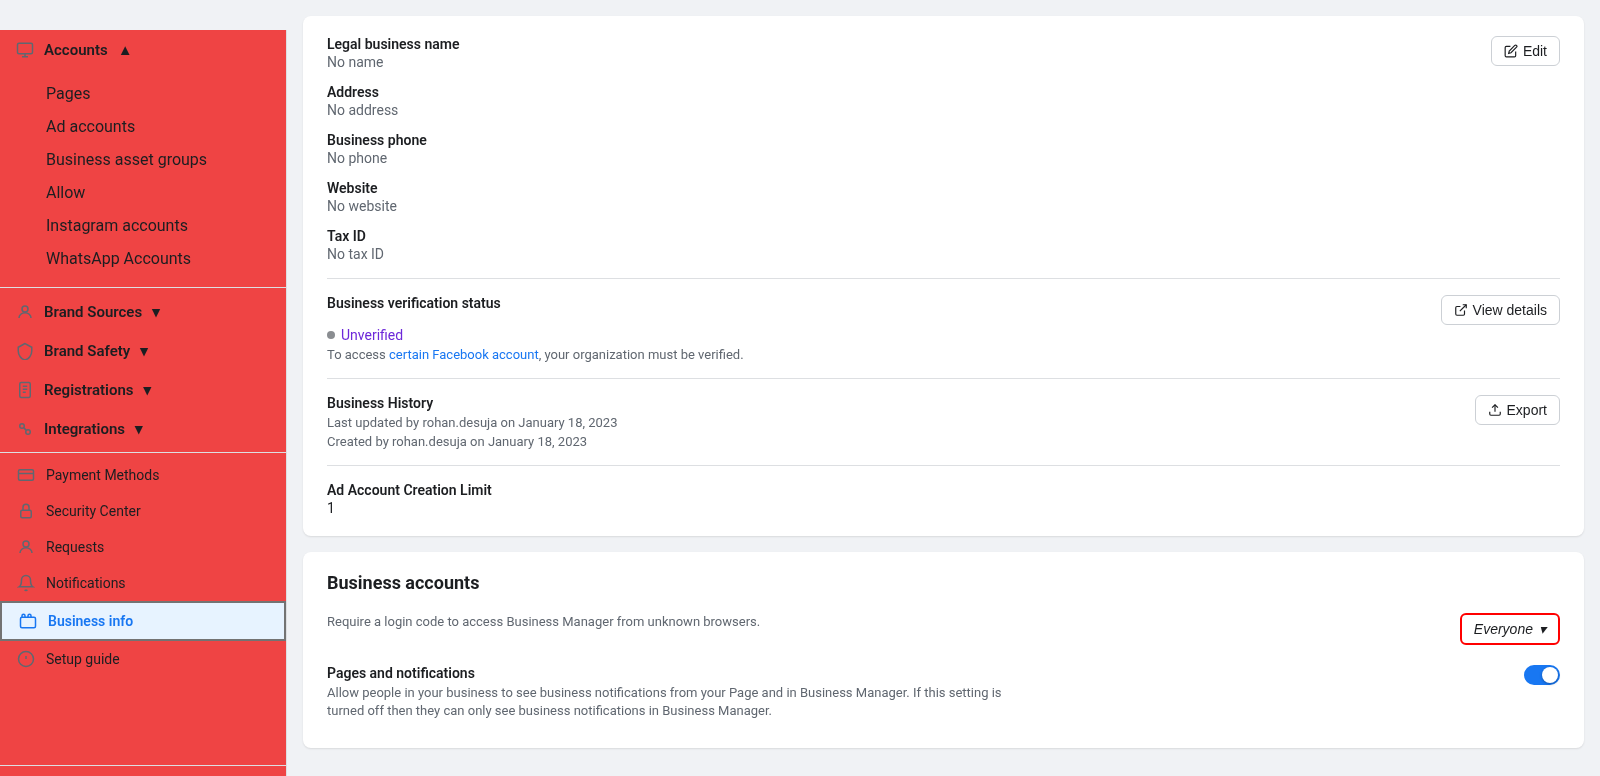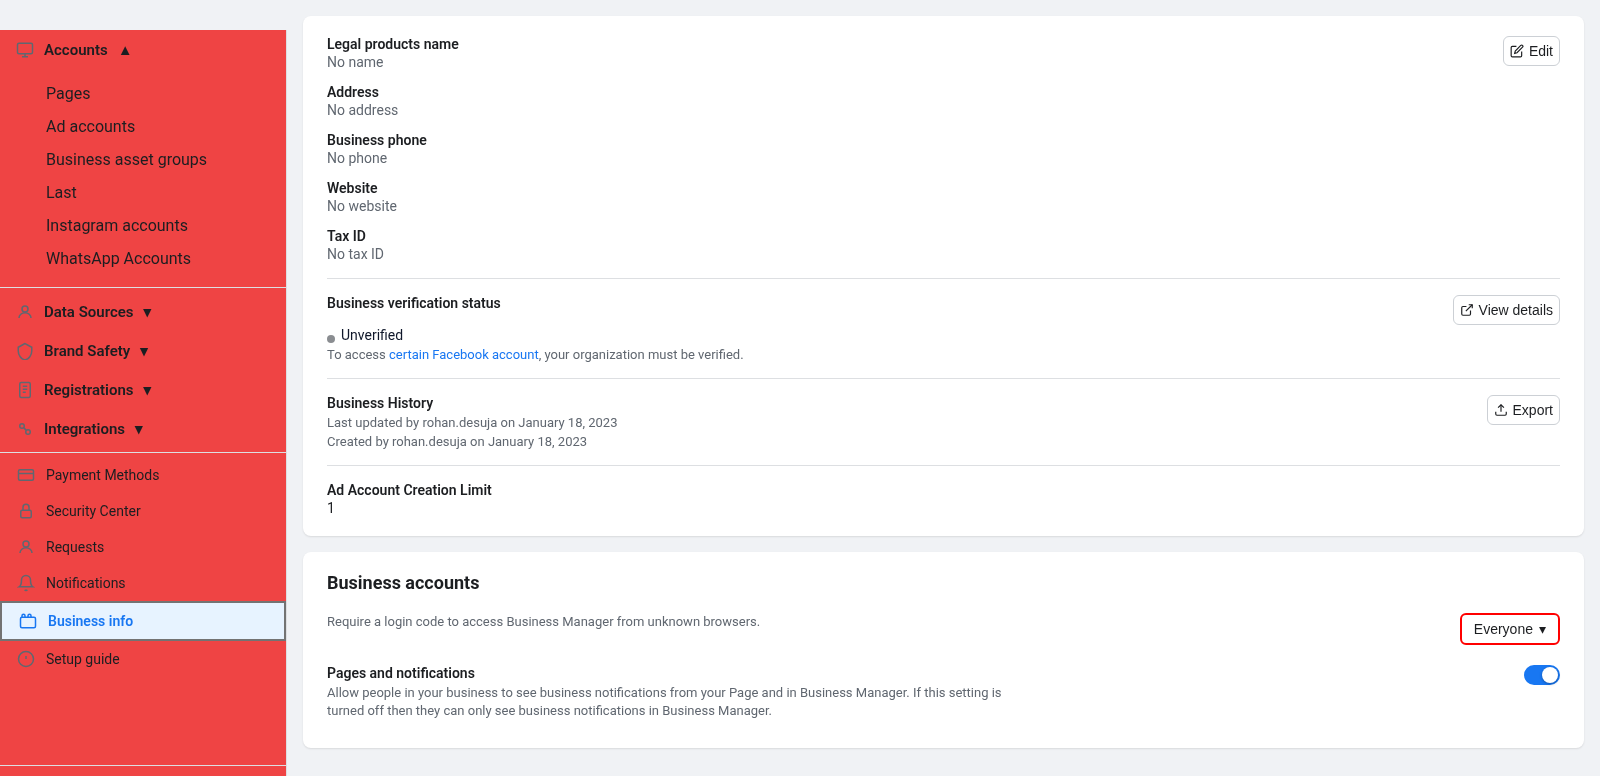--- a/index.html
+++ b/index.html
@@ -123,36 +123,36 @@
     .card-header {
       display: flex;
       justify-content: space-between;
       align-items: flex-start;
     }
 
     .edit-btn, .export-btn, .view-details-btn {
       display: flex;
       align-items: center;
       gap: 5px;
-      padding: 6px 6px;
+      padding: 6px 12px;
       border: 1px solid #ccd0d5;
       border-radius: 6px;
       background: #fff;
       cursor: pointer;
       font-size: 14px;
       color: #1c1e21;
       white-space: nowrap;
     }
 
     .verification-status {
       display: flex;
-      align-items: flex-end;
+      align-items: center;
       gap: 6px;
       font-size: 14px;
-      color: #0f172a;
+      color: #6d28d9;
       margin-bottom: 4px;
       margin-top: 16px;
     }
     .status-dot {
       width: 8px;
       height: 8px;
       border-radius: 50%;
       background: #8a8d91;
     }
     .verification-note {
@@ -206,20 +206,21 @@
       align-items: center;
       gap: 6px;
       padding: 6px 12px;
       border: 2px solid red;
       border-radius: 6px;
       background: #fff;
       cursor: pointer;
       font-size: 14px;
       color: #1c1e21;
       white-space: nowrap;
+      font-style: italic;
     }
 
     
     .toggle {
       width: 36px;
       height: 20px;
       border-radius: 10px;
       background: #1877f2;
       position: relative;
       cursor: pointer;
@@ -252,34 +253,34 @@
           <line x1="12" y1="17" x2="12" y2="21"></line>
         </svg>
     </span>
     <span>Accounts</span>
     <span class="chevron">▲</span>
   </div>
   <div class="sidebar-section">
     <div class="sidebar-child">Pages</div>
     <div class="sidebar-child">Ad accounts</div>
     <div class="sidebar-child">Business asset groups</div>
-    <div class="sidebar-child">Last</div>
+    <div class="sidebar-child">Allow</div>
     <div class="sidebar-child">Instagram accounts</div>
     <div class="sidebar-child">WhatsApp Accounts</div>
   </div>
   <div class="sidebar-divider"></div>
 
   <div class="sidebar-parent">
     <span class="item-icon">
       <svg width="18" height="18" viewBox="0 0 24 24" fill="none" stroke="#606770" stroke-width="2">
           <circle cx="12" cy="8" r="4"></circle>
           <path d="M4 20c0-4 3.6-7 8-7s8 3 8 7"></path>
         </svg>
     </span>
-    <span>Data Sources</span>
+    <span>Brand Sources</span>
     <span class="chevron">▾</span>
   </div>
 
   <div class="sidebar-parent">
     <span class="item-icon">
       <svg width="18" height="18" viewBox="0 0 24 24" fill="none" stroke="#606770" stroke-width="2">
           <path d="M12 2L3 7v5c0 5.5 3.8 10.7 9 12 5.2-1.3 9-6.5 9-12V7L12 2z"></path>
         </svg>
     </span>
     <span>Brand Safety</span>
@@ -412,21 +413,21 @@
   </div>
 </div>
 
 <div class="main">
   <div class="content-area">
 
     <div class="card">
       <div class="card-header">
         <div>
           <div class="card-row">
-            <div class="field-label">Legal products name</div>
+            <div class="field-label">Legal business name</div>
             <div class="field-value">No name</div>
           </div>
           <div class="card-row">
             <div class="field-label">Address</div>
             <div class="field-value">No address</div>
           </div>
           <div class="card-row">
             <div class="field-label">Business phone</div>
             <div class="field-value">No phone</div>
           </div>

